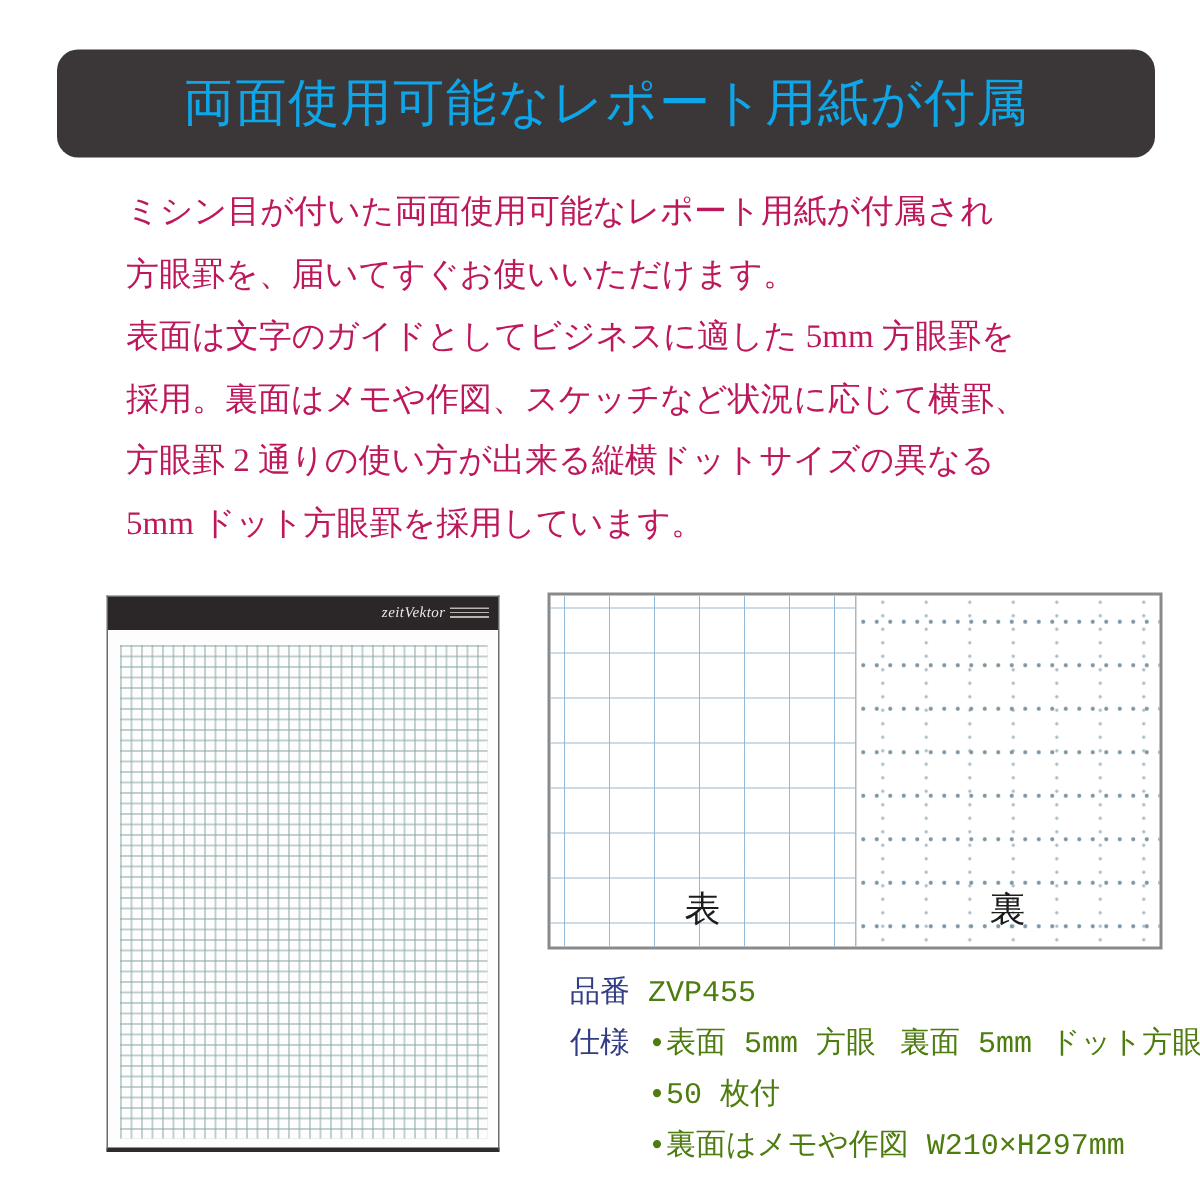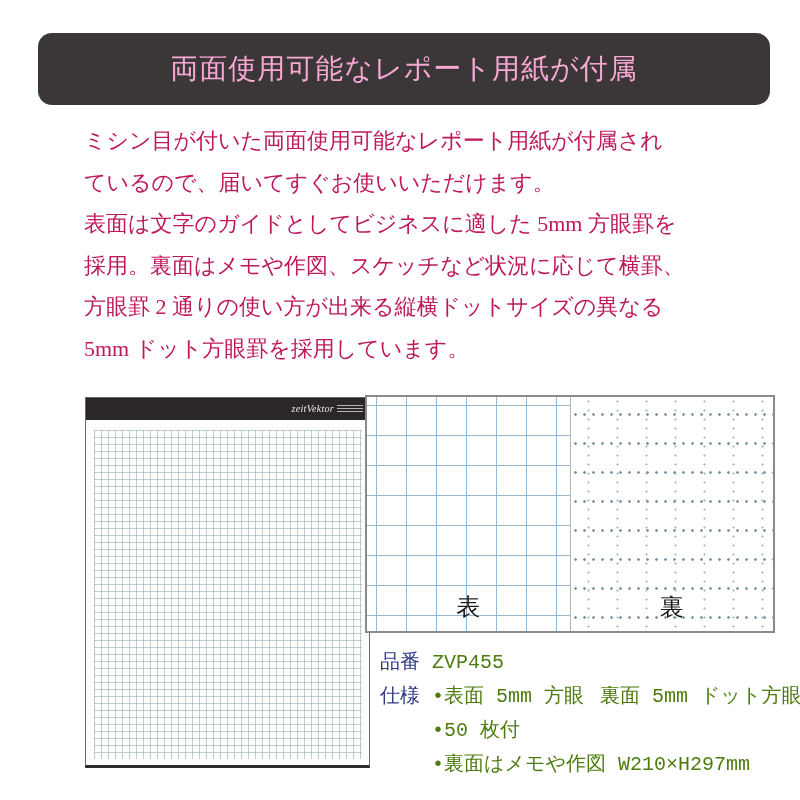--- a/index.html
+++ b/index.html
@@ -5,29 +5,29 @@
   html,body{margin:0;padding:0;background:#ffffff;}
   body{font-family:"Liberation Serif","DejaVu Serif",serif;color:#151515;}
   .page{position:relative;width:800px;height:800px;background:#ffffff;overflow:hidden;}
 
   
   .banner{
     position:absolute;left:38px;top:33px;width:732px;height:72px;
     background:#3b3738;border-radius:14px;
     display:flex;align-items:center;justify-content:center;
   }
-  .banner-title{color:#f9a8d4;font-size:28px;letter-spacing:1px;white-space:nowrap;}
+  .banner-title{color:#0ea5e9;font-size:34px;letter-spacing:1px;white-space:nowrap;}
 
   
   .description{position:absolute;left:84px;top:120px;width:680px;}
   .desc-line{font-size:22px;line-height:41.5px;white-space:nowrap;color:#be185d;}
 
   
   .notepad{
-    position:absolute;left:85px;top:397px;width:285px;height:371px;
+    position:absolute;left:71px;top:397px;width:262px;height:371px;
     background:#fdfdfd;box-sizing:border-box;
     border:1px solid #6a6a6a;border-bottom:3px solid #2e2b2c;
     display:flex;flex-direction:column;
   }
   .notepad-header{
     height:22px;flex:0 0 22px;background:#2b2728;
     display:flex;align-items:center;justify-content:flex-end;
     padding-right:6px;gap:3px;
   }
   .brand-logo{
@@ -82,21 +82,21 @@
 <body>
 
 <div class="page">
 
   <div class="banner">
     <span class="banner-title">両面使用可能なレポート用紙が付属</span>
   </div>
 
   <div class="description">
     <div class="desc-line">ミシン目が付いた両面使用可能なレポート用紙が付属され</div>
-    <div class="desc-line">ているので、届いてすぐお使いいただけます。</div>
+    <div class="desc-line">方眼罫を、届いてすぐお使いいただけます。</div>
     <div class="desc-line">表面は文字のガイドとしてビジネスに適した 5mm 方眼罫を</div>
     <div class="desc-line">採用。裏面はメモや作図、スケッチなど状況に応じて横罫、</div>
     <div class="desc-line">方眼罫 2 通りの使い方が出来る縦横ドットサイズの異なる</div>
     <div class="desc-line">5mm ドット方眼罫を採用しています。</div>
   </div>
 
   <div class="notepad">
     <div class="notepad-header">
       <span class="brand-logo">zeitVektor</span>
       <span class="brand-logo-subtext"></span>

